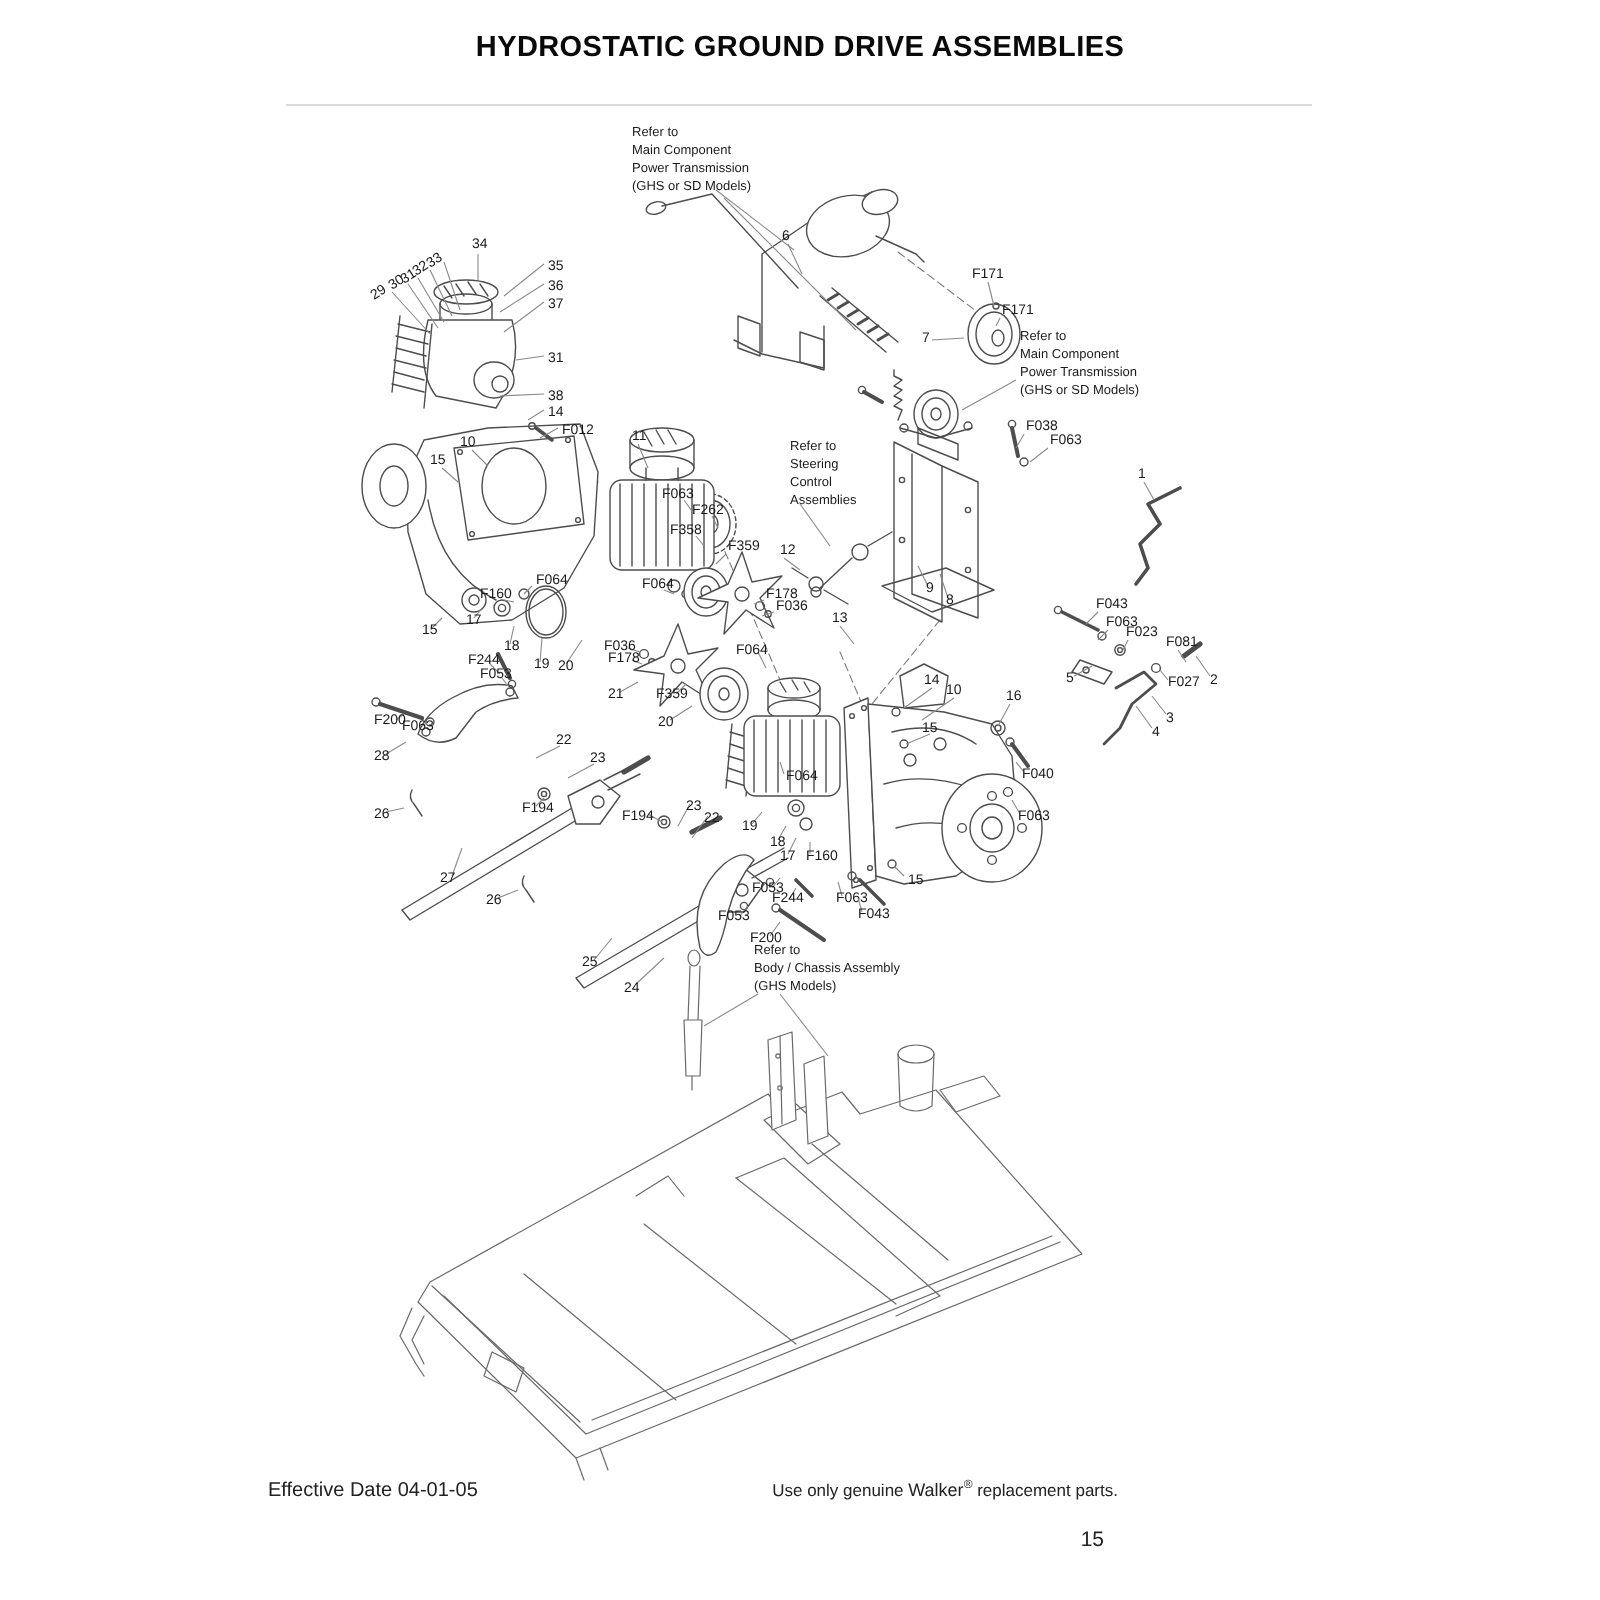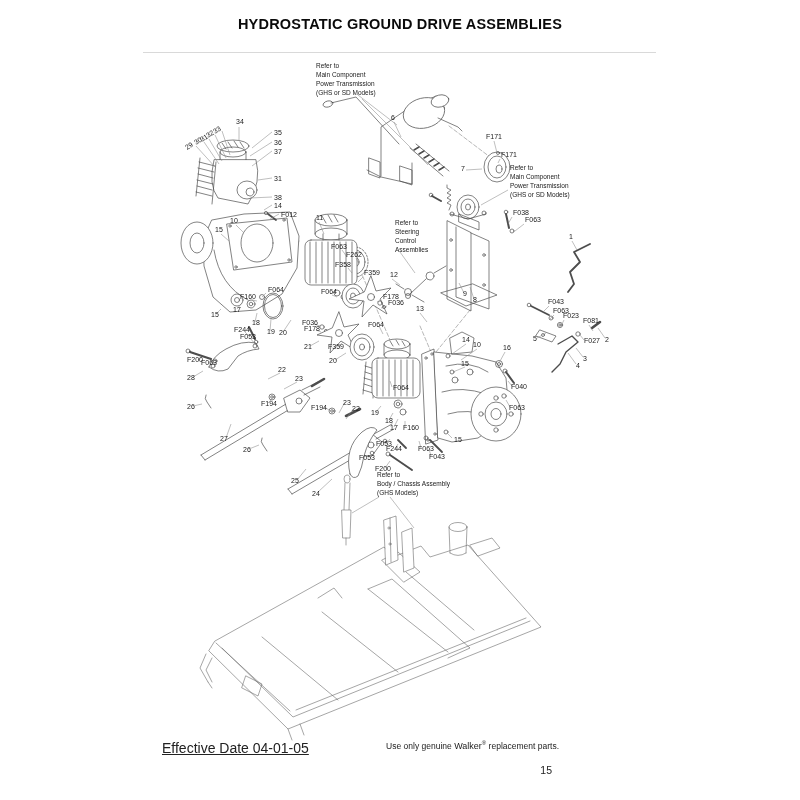--- a/index.html
+++ b/index.html
@@ -2,21 +2,21 @@
 <html><head>
 <meta charset="utf-8">
 <style>
   html,body{margin:0;padding:0;background:#fff;}
   #page{position:relative;width:696px;height:800px;background:#fff;overflow:hidden;
         font-family:"Liberation Sans",sans-serif;color:#111;}
   .title{position:absolute;top:16px;left:0;width:800px;text-align:center;
          font-size:14.5px;font-weight:bold;letter-spacing:.2px;color:#0a0a0a;}
   .title-rule{position:absolute;top:52px;left:143px;width:513px;height:1px;background:#d9d9d9;}
   #diagram{position:absolute;top:0;left:0;}
-  .footer-left{position:absolute;top:740px;left:162px;font-size:14px;color:#222;text-decoration:underline;}
+  .footer-left{position:absolute;top:740px;left:134px;font-size:10px;color:#222;}
   .footer-right{position:absolute;top:740px;right:137px;font-size:8.5px;color:#222;}
   .footer-right .brand{font-weight:normal;font-size:9px;}
   .footer-right .reg{font-size:6px;vertical-align:super;}
   .page-num{position:absolute;top:764px;right:144px;font-size:10.5px;color:#222;}
   svg text{font-family:"Liberation Sans",sans-serif;}
   svg .callout{font-size:7px;fill:#1a1a1a;}
   svg .note{font-size:6.5px;fill:#1a1a1a;}
   svg .leader{stroke:#8a8a8a;stroke-width:.55;}
 </style>
 </head>

